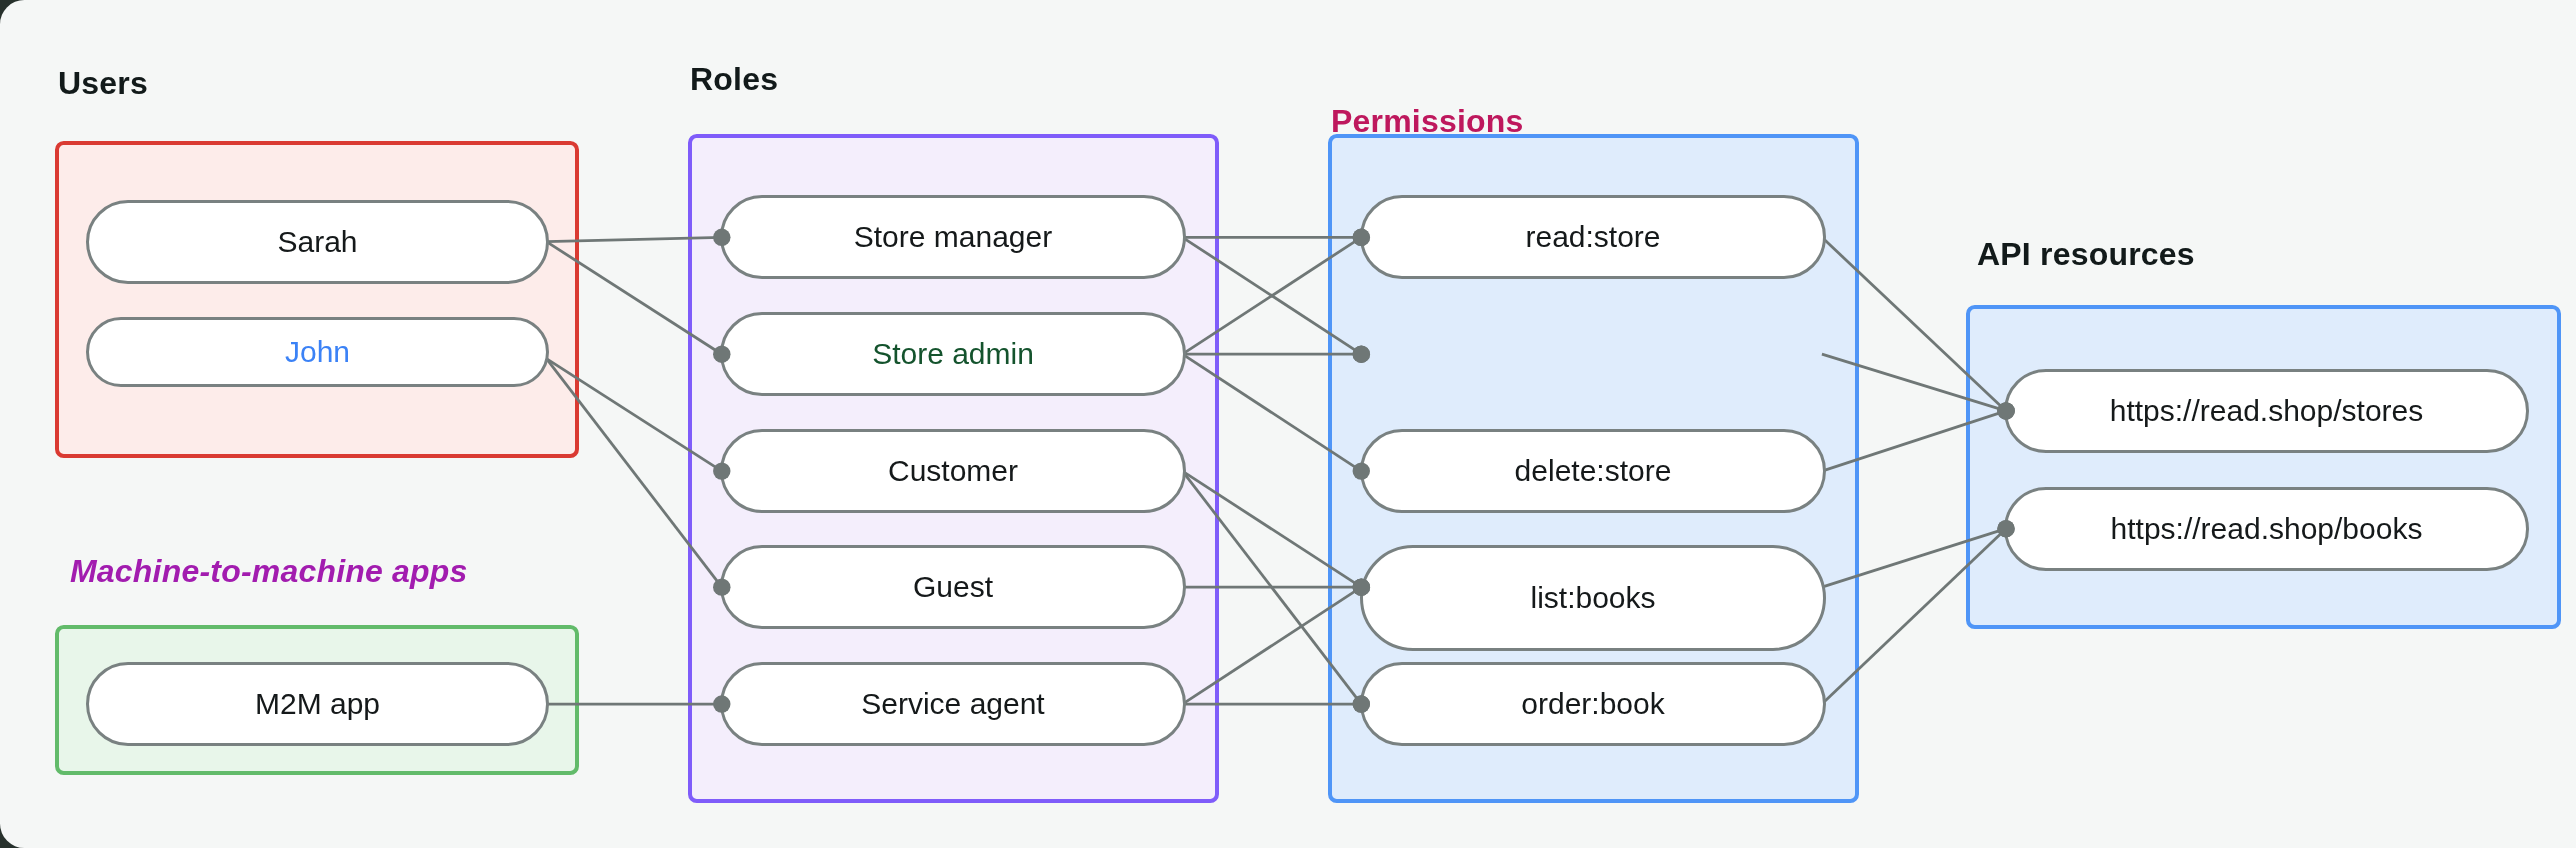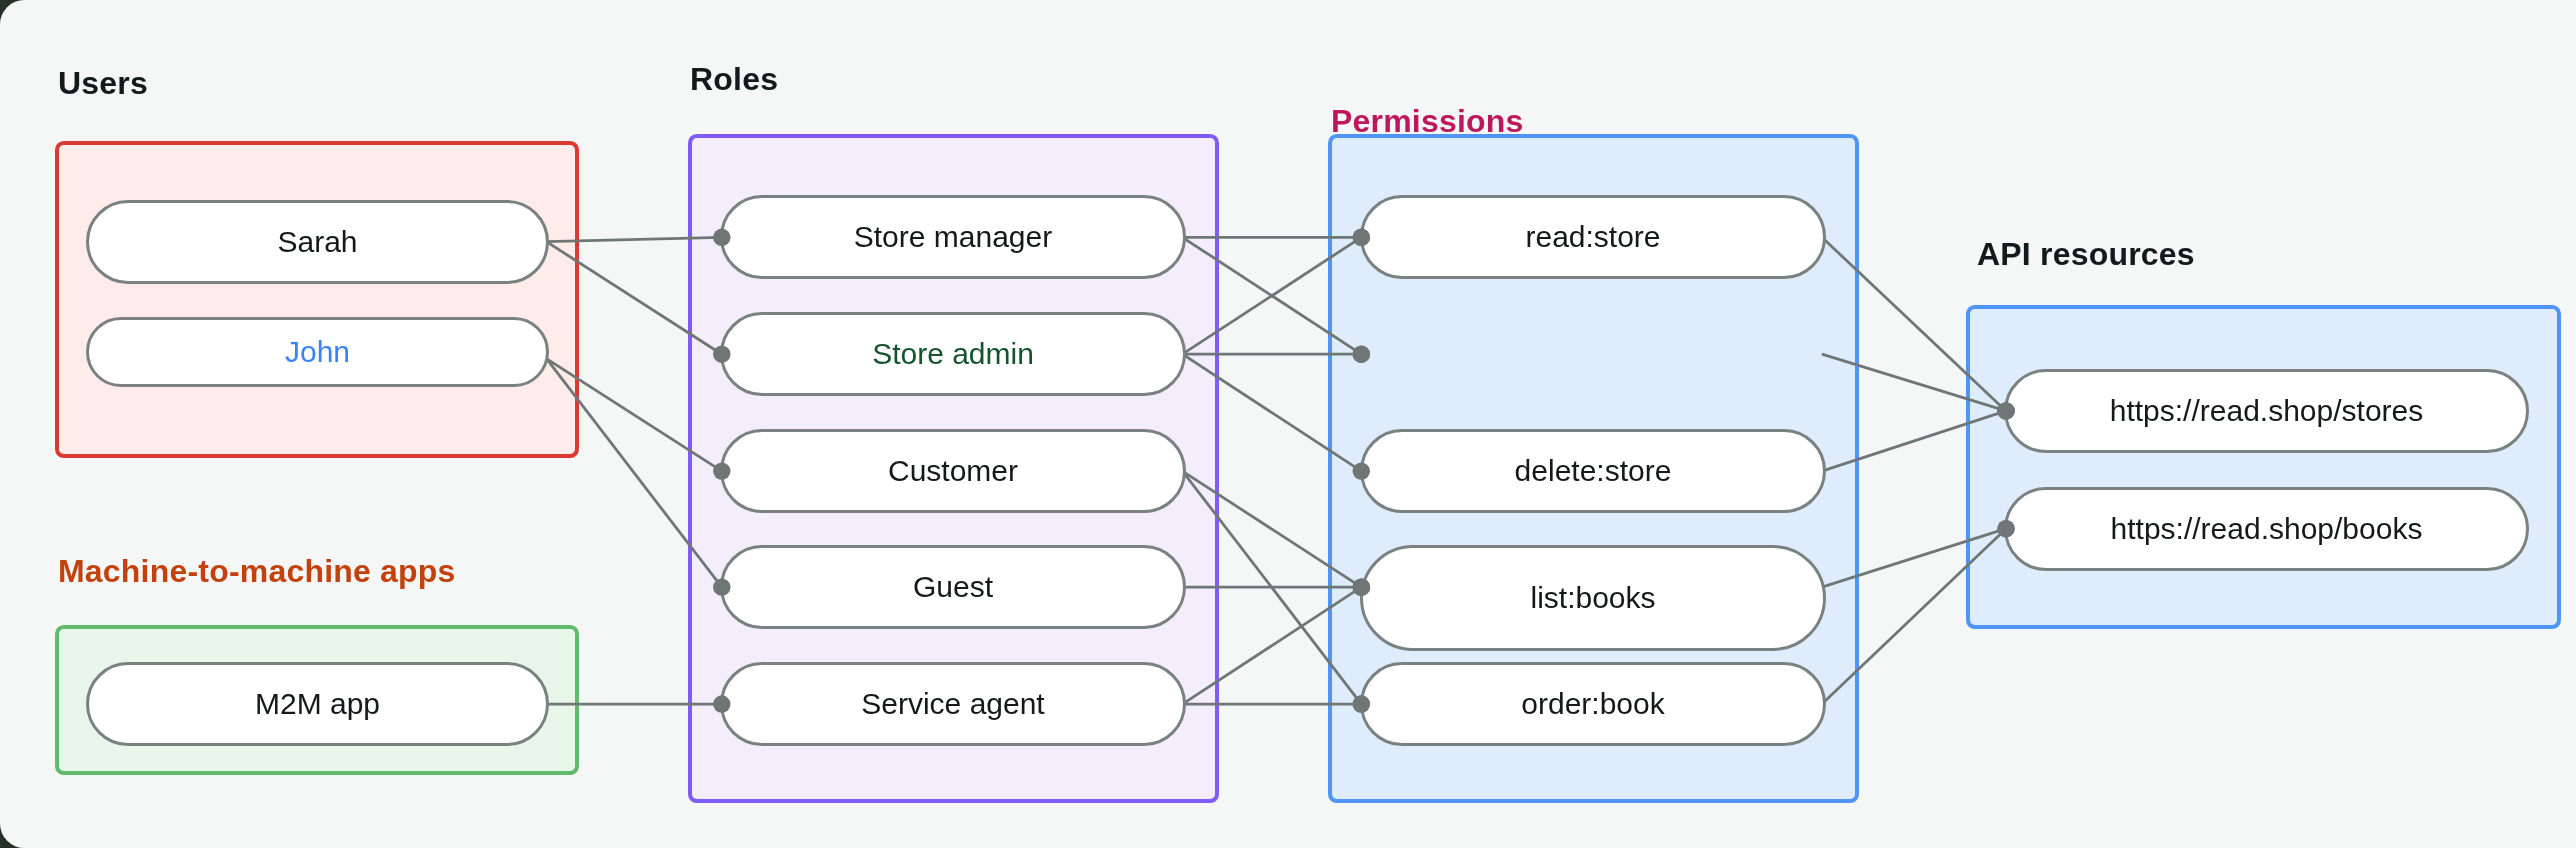--- a/index.html
+++ b/index.html
@@ -105,21 +105,21 @@
       <circle cx="1560" cy="807" r="10" fill="#6f7776"></circle>
       <circle cx="2299" cy="471" r="10" fill="#6f7776"></circle>
       <circle cx="2299" cy="471" r="10" fill="#6f7776"></circle>
       <circle cx="2299" cy="471" r="10" fill="#6f7776"></circle>
       <circle cx="2299" cy="606" r="10" fill="#6f7776"></circle>
       <circle cx="2299" cy="606" r="10" fill="#6f7776"></circle>
     </svg>
 <div class="group-box" style="left: 55px; top: 141px; width: 524px; height: 317px; border-color: rgb(218, 58, 50); background: rgb(253, 236, 234);"></div>
     <div class="group-label" style="left: 58px; top: 65px; color: rgb(18, 26, 26);">Users</div>
     <div class="group-box" style="left: 55px; top: 625px; width: 524px; height: 150px; border-color: rgb(98, 187, 106); background: rgb(232, 246, 234);"></div>
-    <div class="group-label" style="left: 58px; top: 553px; color: #c2410c;">Machine-to-machine apps</div>
+    <div class="group-label" style="left: 70px; top: 553px; color: #a21caf; font-style: italic;">Machine-to-machine apps</div>
     <div class="group-box" style="left: 688px; top: 134px; width: 531px; height: 669px; border-color: rgb(127, 92, 250); background: rgb(244, 238, 252);"></div>
     <div class="group-label" style="left: 690px; top: 61px; color: rgb(18, 26, 26);">Roles</div>
     <div class="group-box" style="left: 1328px; top: 134px; width: 531px; height: 669px; border-color: rgb(79, 149, 247); background: rgb(223, 236, 252);"></div>
     <div class="group-label" style="left: 1331px; top: 61px; color: #be185d; margin-top: 42px;">Permissions</div>
     <div class="group-box" style="left: 1966px; top: 305px; width: 595px; height: 324px; border-color: rgb(79, 149, 247); background: rgb(223, 236, 252);"></div>
     <div class="group-label" style="left: 1969px; top: 236px; color: rgb(18, 26, 26); margin-left: 8px;">API resources</div>
     <div class="node-pill" style="left: 86px; top: 200px; width: 463px; height: 84px; background: rgb(255, 255, 255); border-color: rgb(121, 129, 129); color: rgb(21, 25, 26);">Sarah</div>
     <div class="node-pill" style="left: 86px; top: 317px; width: 463px; height: 70px; background: rgb(255, 255, 255); border-color: rgb(121, 129, 129); color: #3b82f6;">John</div>
     <div class="node-pill" style="left: 86px; top: 662px; width: 463px; height: 84px; background: rgb(255, 255, 255); border-color: rgb(121, 129, 129); color: rgb(21, 25, 26);">M2M app</div>
     <div class="node-pill" style="left: 720px; top: 195px; width: 466px; height: 84px; background: rgb(255, 255, 255); border-color: rgb(121, 129, 129); color: rgb(21, 25, 26);">Store manager</div>

